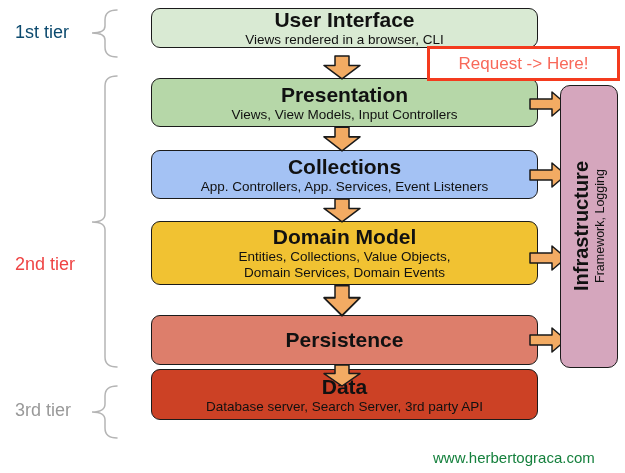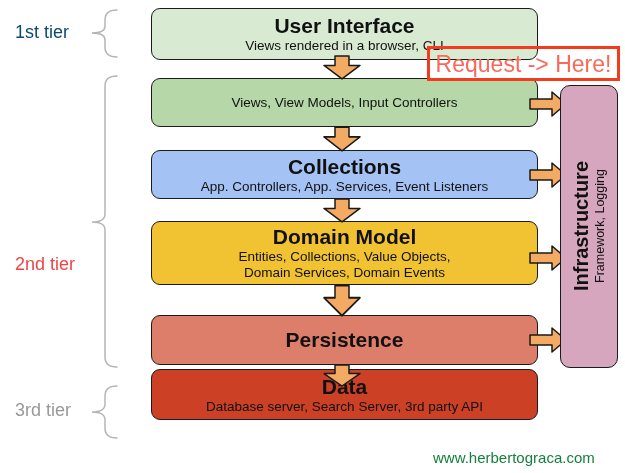--- a/index.html
+++ b/index.html
@@ -13,47 +13,48 @@
   .layer-title{font-weight:bold;font-size:21px;line-height:24px;white-space:nowrap;}
   .layer-sub{font-size:13.5px;line-height:16px;white-space:nowrap;}
   .layer-sub span{display:block;}
   .arrow{position:absolute;line-height:0;}
   .infra{position:absolute;box-sizing:border-box;border:1.5px solid #1b1b1b;border-radius:10px;}
   .infra-inner{position:absolute;display:flex;flex-direction:column;align-items:center;
                justify-content:center;transform:rotate(-90deg);color:#111111;text-align:center;}
   .infra-title{font-weight:bold;font-size:20px;line-height:23px;white-space:nowrap;}
   .infra-sub{font-size:12.5px;line-height:15px;white-space:nowrap;}
   .request{position:absolute;box-sizing:border-box;border:3px solid #f43b1e;background:transparent;
-           display:flex;align-items:center;justify-content:center;font-size:23px;line-height:24px;
+           display:flex;align-items:center;justify-content:center;font-size:17px;line-height:24px;
            white-space:nowrap;z-index:10;}
   .watermark{position:absolute;color:#15803d;font-size:15px;white-space:nowrap;}
 </style>
 </head>
 <body>
 
 <div class="canvas">
 
   <svg class="overlay" width="625" height="473" viewBox="0 0 625 473" stroke="#b5b5b5">
     <path d="M 117 10 Q 105 10 105 20 L 105 26 Q 105 33 92 33 Q 105 33 105 40 L 105 47 Q 105 57 117 57" fill="none" stroke="#b5b5b5" stroke-width="1.5" stroke-linecap="round"></path>
     <path d="M 117 76 Q 105 76 105 86 L 105 214 Q 105 222 92 222 Q 105 222 105 230 L 105 357 Q 105 367 117 367" fill="none" stroke="#b5b5b5" stroke-width="1.5" stroke-linecap="round"></path>
     <path d="M 117 386 Q 105 386 105 396 L 105 404 Q 105 412 92 412 Q 105 412 105 420 L 105 428 Q 105 438 117 438" fill="none" stroke="#b5b5b5" stroke-width="1.5" stroke-linecap="round"></path>
   </svg>
 
   <div class="tier-label" style="top: 22px; color: #0c4a6e;">1st tier</div>
   <div class="tier-label" style="top: 210px; color: #ef4444; margin-top: 44px;">2nd tier</div>
   <div class="tier-label" style="top: 400px; color: rgb(153, 153, 153);">3rd tier</div>
 
   <div id="layers">
-      <div class="layer" style="left: 151px; top: 8px; width: 387px; height: 52px; background: rgb(217, 234, 211); border-color: rgb(27, 27, 27);">
+      <div class="layer" style="left: 151px; top: 8px; width: 387px; height: 40px; background: rgb(217, 234, 211); border-color: rgb(27, 27, 27);">
     <div class="layer-title">User Interface</div>
     <div class="layer-sub">
           <span>Views rendered in a browser, CLI</span>
         </div>
   </div>
       <div class="layer" style="left: 151px; top: 78px; width: 387px; height: 49px; background: rgb(182, 215, 168); border-color: rgb(27, 27, 27);">
+    <div class="layer-title">Presentation</div>
     <div class="layer-sub">
           <span>Views, View Models, Input Controllers</span>
         </div>
   </div>
       <div class="layer" style="left: 151px; top: 150px; width: 387px; height: 49px; background: rgb(164, 194, 244); border-color: rgb(27, 27, 27);">
     <div class="layer-title">Collections</div>
     <div class="layer-sub">
           <span>App. Controllers, App. Services, Event Listeners</span>
         </div>
   </div>

